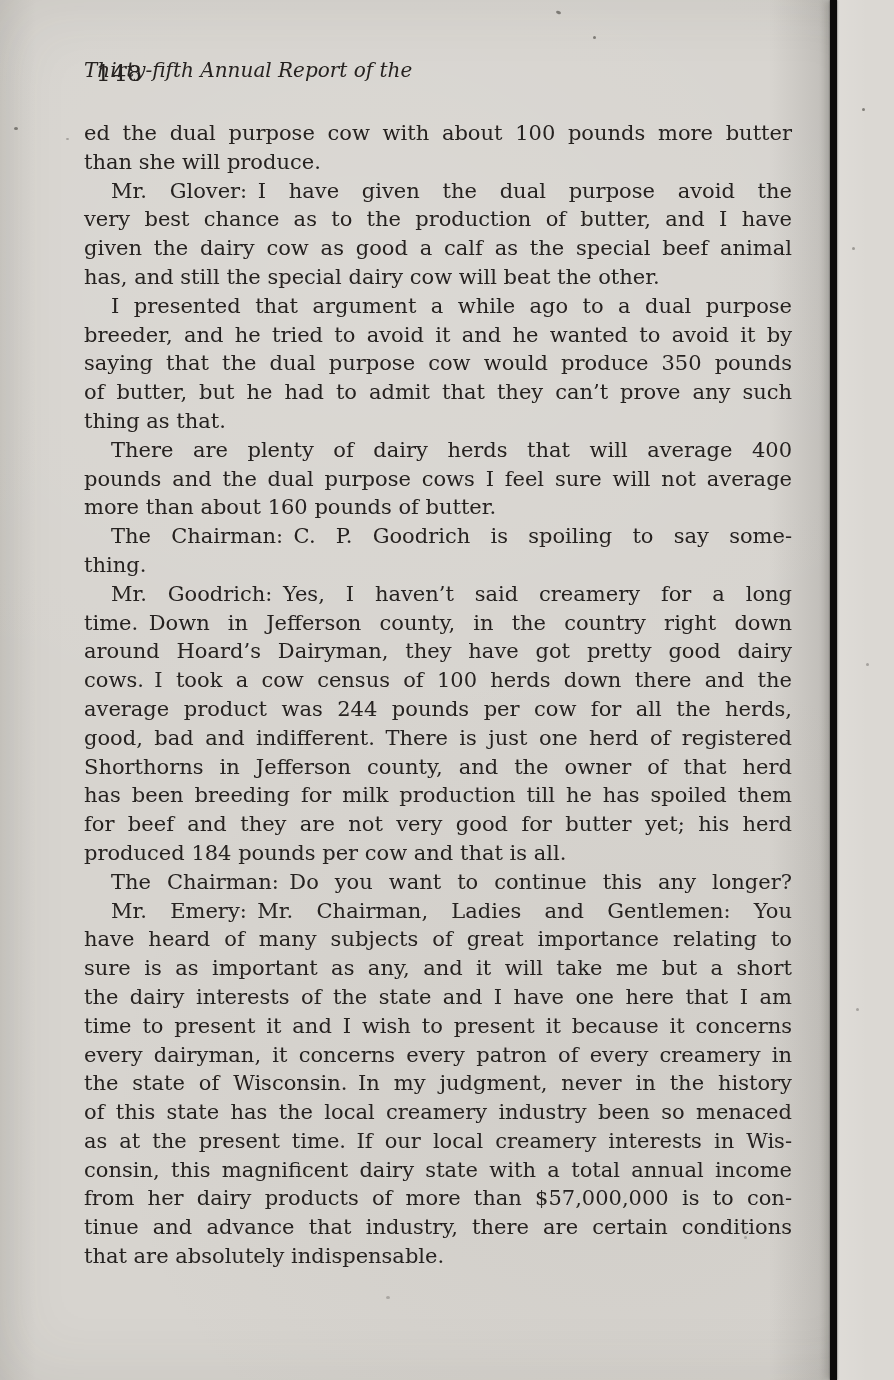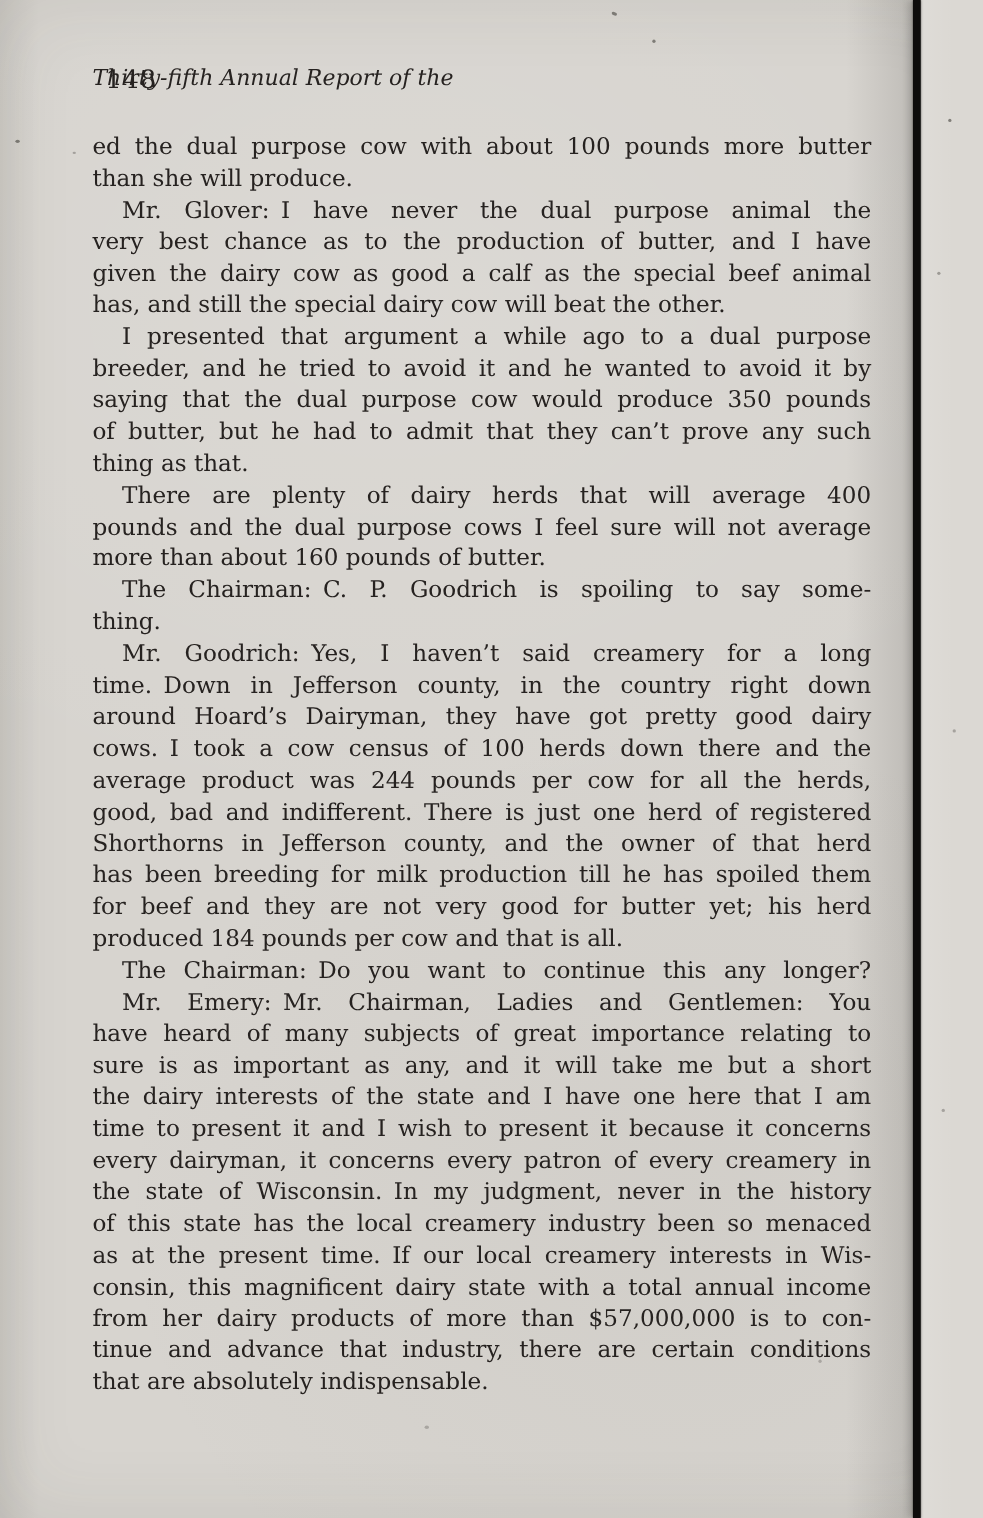--- a/index.html
+++ b/index.html
@@ -99,21 +99,21 @@
   <div class="gutter-line"></div>
 
   <div class="header">
     <span class="pagenum">148</span>
     <span class="running-title">Thirty-fifth Annual Report of the</span>
   </div>
 
   <div class="body-text">
       <div class="line">ed the dual purpose cow with about 100 pounds more butter</div>
       <div class="line last">than she will produce.</div>
-      <div class="line indent">Mr. Glover: I have never the dual purpose animal the</div>
+      <div class="line indent">Mr. Glover: I have given the dual purpose avoid the</div>
       <div class="line">very best chance as to the production of butter, and I have</div>
       <div class="line">given the dairy cow as good a calf as the special beef animal</div>
       <div class="line last">has, and still the special dairy cow will beat the other.</div>
       <div class="line indent">I presented that argument a while ago to a dual purpose</div>
       <div class="line">breeder, and he tried to avoid it and he wanted to avoid it by</div>
       <div class="line">saying that the dual purpose cow would produce 350 pounds</div>
       <div class="line">of butter, but he had to admit that they can’t prove any such</div>
       <div class="line last">thing as that.</div>
       <div class="line indent">There are plenty of dairy herds that will average 400</div>
       <div class="line">pounds and the dual purpose cows I feel sure will not average</div>

